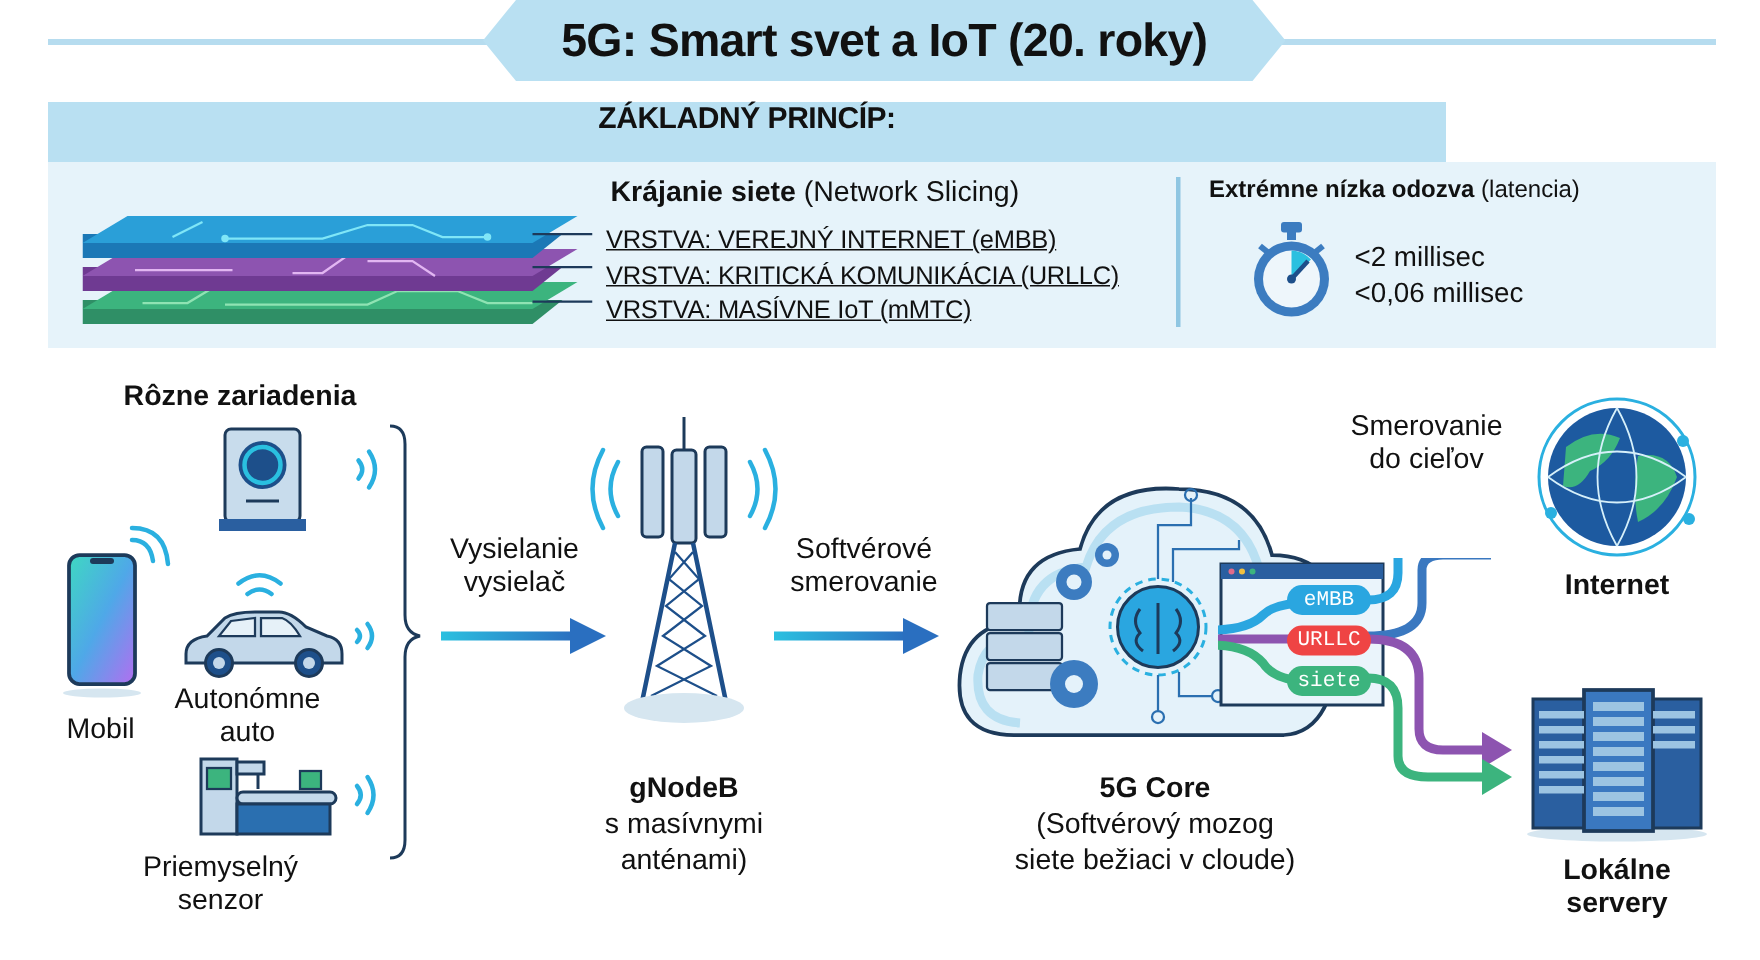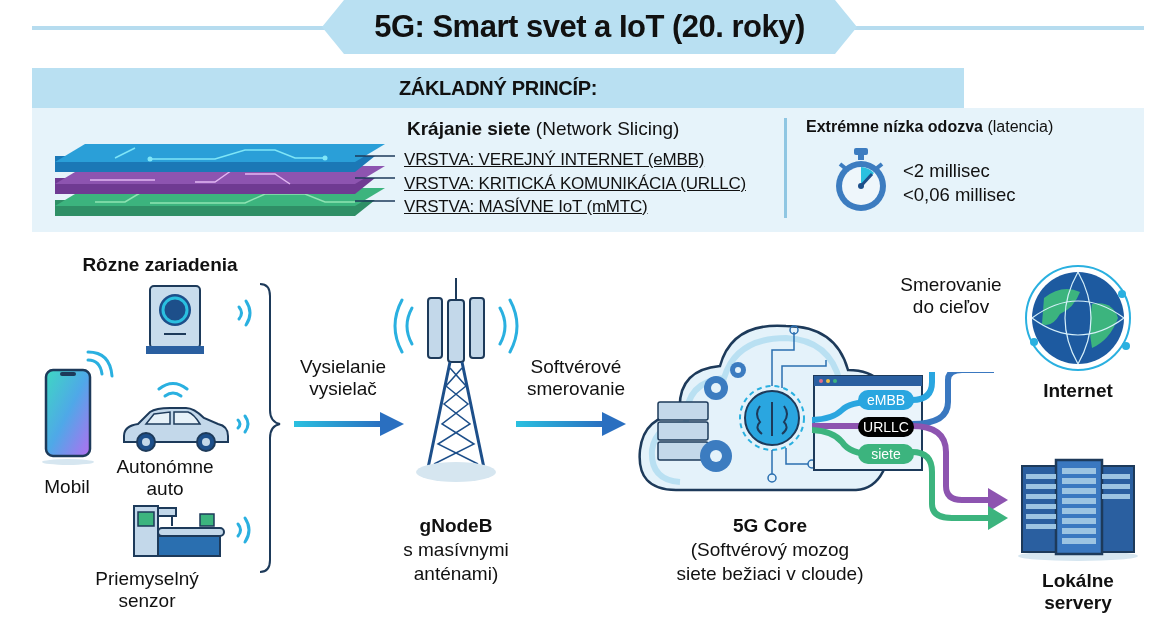--- a/index.html
+++ b/index.html
@@ -5,34 +5,34 @@
   html, body { margin:0; padding:0; }
   body { width:1173px; height:640px; background:#ffffff; position:relative; overflow:hidden;
          font-family:"Liberation Sans","DejaVu Sans",sans-serif; color:#111; }
   .abs { position:absolute; }
   .title-line { position:absolute; top:26px; height:4px; background:#b6dcef; }
   .title-banner { position:absolute; left:322px; top:0; width:535px; height:54px; background:#b9e0f2;
       clip-path:polygon(22px 0, calc(100% - 22px) 0, 100% 50%, calc(100% - 22px) 100%, 22px 100%, 0 50%);
       display:flex; align-items:center; justify-content:center; }
   .title-text { font-weight:bold; font-size:31px; letter-spacing:-0.5px; color:#111; }
   .principle-head { position:absolute; left:32px; top:68px; width:932px; height:40px; background:#b9e0f2;
-      display:flex; align-items:center; justify-content:center; }
+      display:flex; justify-content:center; }
   .principle-head span { font-weight:bold; font-size:20px; letter-spacing:-0.3px; }
   .principle-body { position:absolute; left:32px; top:108px; width:1112px; height:124px; background:#e6f3fa; }
   .divider { position:absolute; left:784px; top:118px; width:3px; height:100px; background:#8fc6e2; }
   .slice-title { position:absolute; left:407px; top:118px; font-size:19px; }
   .slice-title b { font-weight:bold; }
   .slice-label { position:absolute; left:404px; font-size:17px; letter-spacing:-0.2px;text-decoration:underline; }
   .lat-title { position:absolute; left:806px; top:118px; font-size:16px; }
   .lat-val { position:absolute; left:903px; font-size:18.5px; }
   .lbl { position:absolute; text-align:center; font-size:19px; line-height:22px; }
   .lbl-b { font-weight:bold; }
   .wave { stroke:#2ab0e0; fill:none; stroke-width:3; stroke-linecap:round; }
   .pill { position:absolute; height:20px; border-radius:10px; color:#fff; font-size:14px; display:flex;
-          align-items:center; justify-content:center; }
+          align-items:center; justify-content:center;font-family:Liberation Mono, monospace; }
 </style>
 </head>
 <body>
 
 <div class="title-line" style="left:32px;width:300px;"></div>
 <div class="title-line" style="left:850px;width:294px;"></div>
 <div class="title-banner">
   <span class="title-text">5G: Smart svet a IoT (20. roky)</span>
 </div>
 
@@ -251,21 +251,21 @@
 
   <path d="M100 28 Q120 28 120 10 L120 -6 Q120 -14 140 -14 L180 -14" stroke="#2aa6e0" stroke-width="6" fill="none"></path>
   <polygon points="176,-26 196,-14 176,-2" fill="#2aa6e0"></polygon>
   <path d="M100 52 Q136 52 136 30 L136 8 Q136 -2 150 -2 L182 -2" stroke="#3a78c0" stroke-width="6" fill="none"></path>
   <path d="M100 54 Q134 54 134 80 L134 114 Q134 128 150 128 L180 128" stroke="#8d54b0" stroke-width="6" fill="none"></path>
   <polygon points="176,116 196,128 176,140" fill="#8d54b0"></polygon>
   <path d="M100 80 Q120 80 120 100 L120 132 Q120 146 140 146 L180 146" stroke="#3cb47e" stroke-width="6" fill="none"></path>
   <polygon points="176,134 196,146 176,158" fill="#3cb47e"></polygon>
 </svg>
 <div class="pill" style="left:858px;top:390px;width:56px;background:#2aa6e0">eMBB</div>
-<div class="pill" style="left:858px;top:417px;width:56px;background:#000000">URLLC</div>
+<div class="pill" style="left:858px;top:417px;width:56px;background:#ef4444">URLLC</div>
 <div class="pill" style="left:858px;top:444px;width:56px;background:#3cb47e">siete</div>
 
 <div class="lbl" style="left:630px;top:514px;width:280px;line-height:24px">
   <div class="lbl-b">5G Core</div>
   <div>(Softvérový mozog</div>
   <div>siete bežiaci v cloude)</div>
 </div>
 
 <div class="lbl" style="left:896px;top:274px;width:110px">
   <div>Smerovanie</div>

